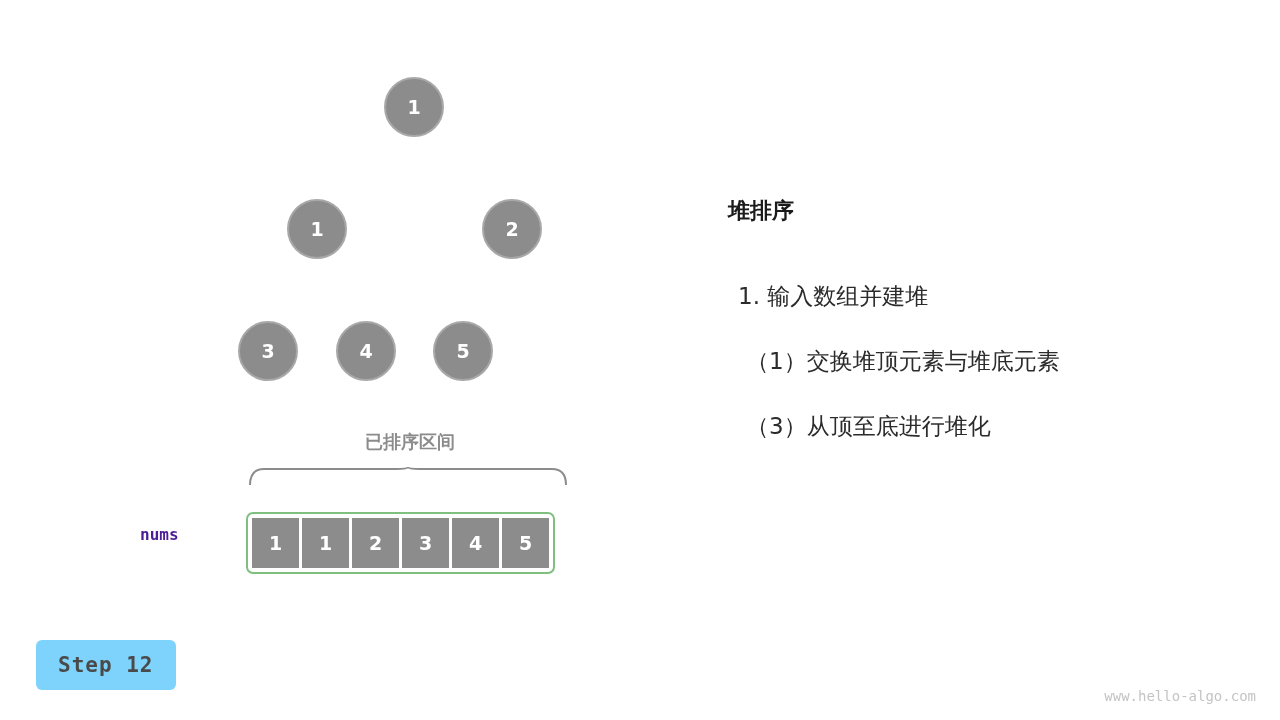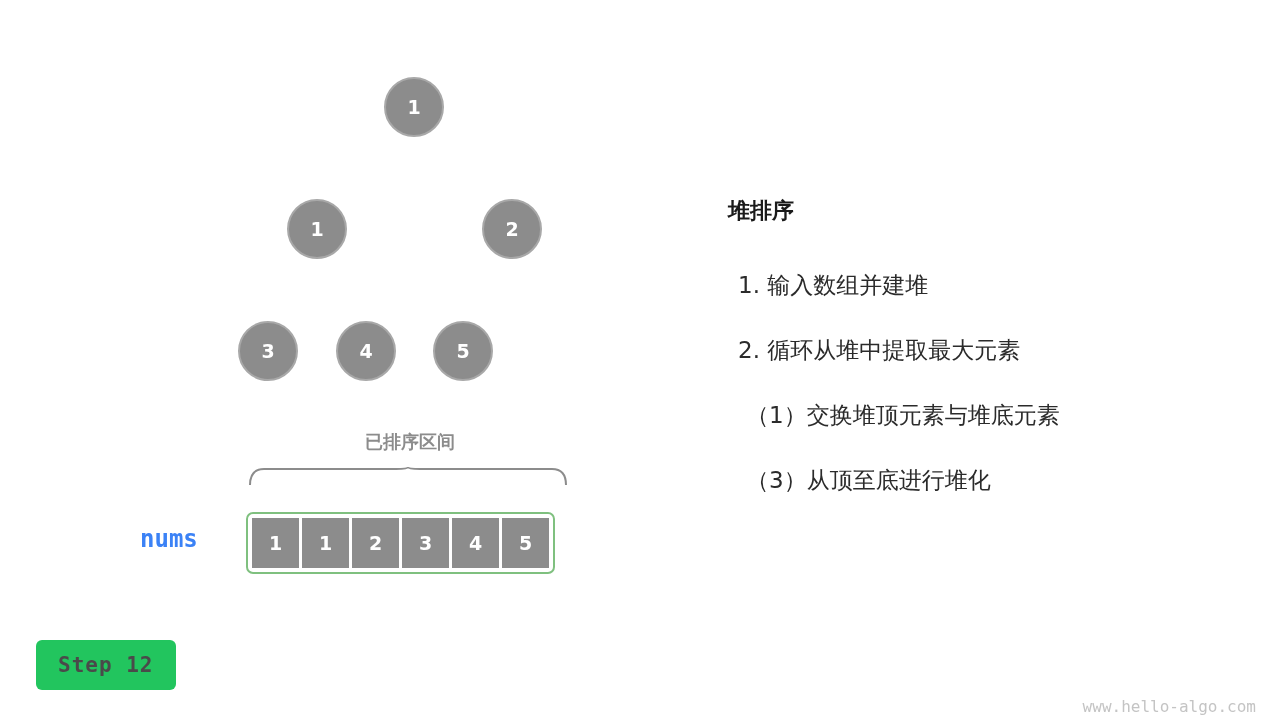--- a/index.html
+++ b/index.html
@@ -55,23 +55,23 @@
     font-family: "DejaVu Sans", sans-serif;
   }
   #brace {
     position: absolute;
     left: 248px; top: 45px;
     width: 320px; height: 22px;
   }
   #nums-label {
     position: absolute;
     left: 140px; top: 105px;
-    font-size: 24px;
-    font-weight: bold;
-    color: #3b82f6;
+    font-size: 16px;
+    font-weight: bold;
+    color: #4c1d95;
     font-family: "DejaVu Sans Mono", monospace;
   }
   #array-box {
     position: absolute;
     left: 246px; top: 92px;
     border: 2px solid #7fc07f;
     border-radius: 7px;
     padding: 4px;
     display: flex;
     gap: 3px;
@@ -87,41 +87,41 @@
     display: flex;
     align-items: center;
     justify-content: center;
     font-family: "DejaVu Sans", sans-serif;
   }
 
   
   #step-badge {
     position: absolute;
     left: 36px; top: 640px;
-    background: #22c55e;
+    background: #7dd3fc;
     border-radius: 6px;
     padding: 13px 22px;
     font-family: "DejaVu Sans Mono", monospace;
     font-size: 21px;
     font-weight: bold;
     color: #4a4a4a;
     letter-spacing: 1px;
   }
 
   
   #panel {
     position: absolute;
     left: 728px; top: 196px;
     width: 470px;
   }
   #panel-title {
     font-size: 22px;
     font-weight: bold;
     color: #1a1a1a;
-    margin-bottom: 38px;
+    margin-bottom: 49px;
     font-family: "DejaVu Sans", sans-serif;
   }
   .step-line {
     font-size: 23px;
     color: #2b2b2b;
     margin-bottom: 22px;
     padding: 6px 10px;
     border-radius: 7px;
     font-family: "DejaVu Sans", sans-serif;
     white-space: nowrap;
@@ -129,23 +129,23 @@
   .step-line.sub {
     padding-left: 18px;
   }
   .step-line.active {
     background: #e4e4e4;
   }
 
   
   #watermark {
     position: absolute;
-    right: 24px; bottom: 4px;
+    right: 24px; bottom: 16px;
     font-family: "DejaVu Sans Mono", monospace;
-    font-size: 16px;
+    font-size: 14px;
     color: #c4c4c4;
   }
 </style>
 </head>
 <body>
 
 <div id="tree-area">
   <div class="node" style="left:384px; top:77px;">
       <span>1</span>
     </div>
@@ -185,18 +185,17 @@
     <div class="cell">5</div>
   </div>
 </div>
 
 <div id="step-badge">Step 12</div>
 
 <div id="panel">
   <div id="panel-title">堆排序</div>
 
   <div class="step-line">1. 输入数组并建堆</div>
-  <div class="step-line">2. 循环从堆中提取最大元素</div>
   <div class="step-line sub">（1）交换堆顶元素与堆底元素</div>
   <div class="step-line sub">（3）从顶至底进行堆化</div>
 </div>
 
 <div id="watermark">www.hello-algo.com</div>
 
 </body></html>

